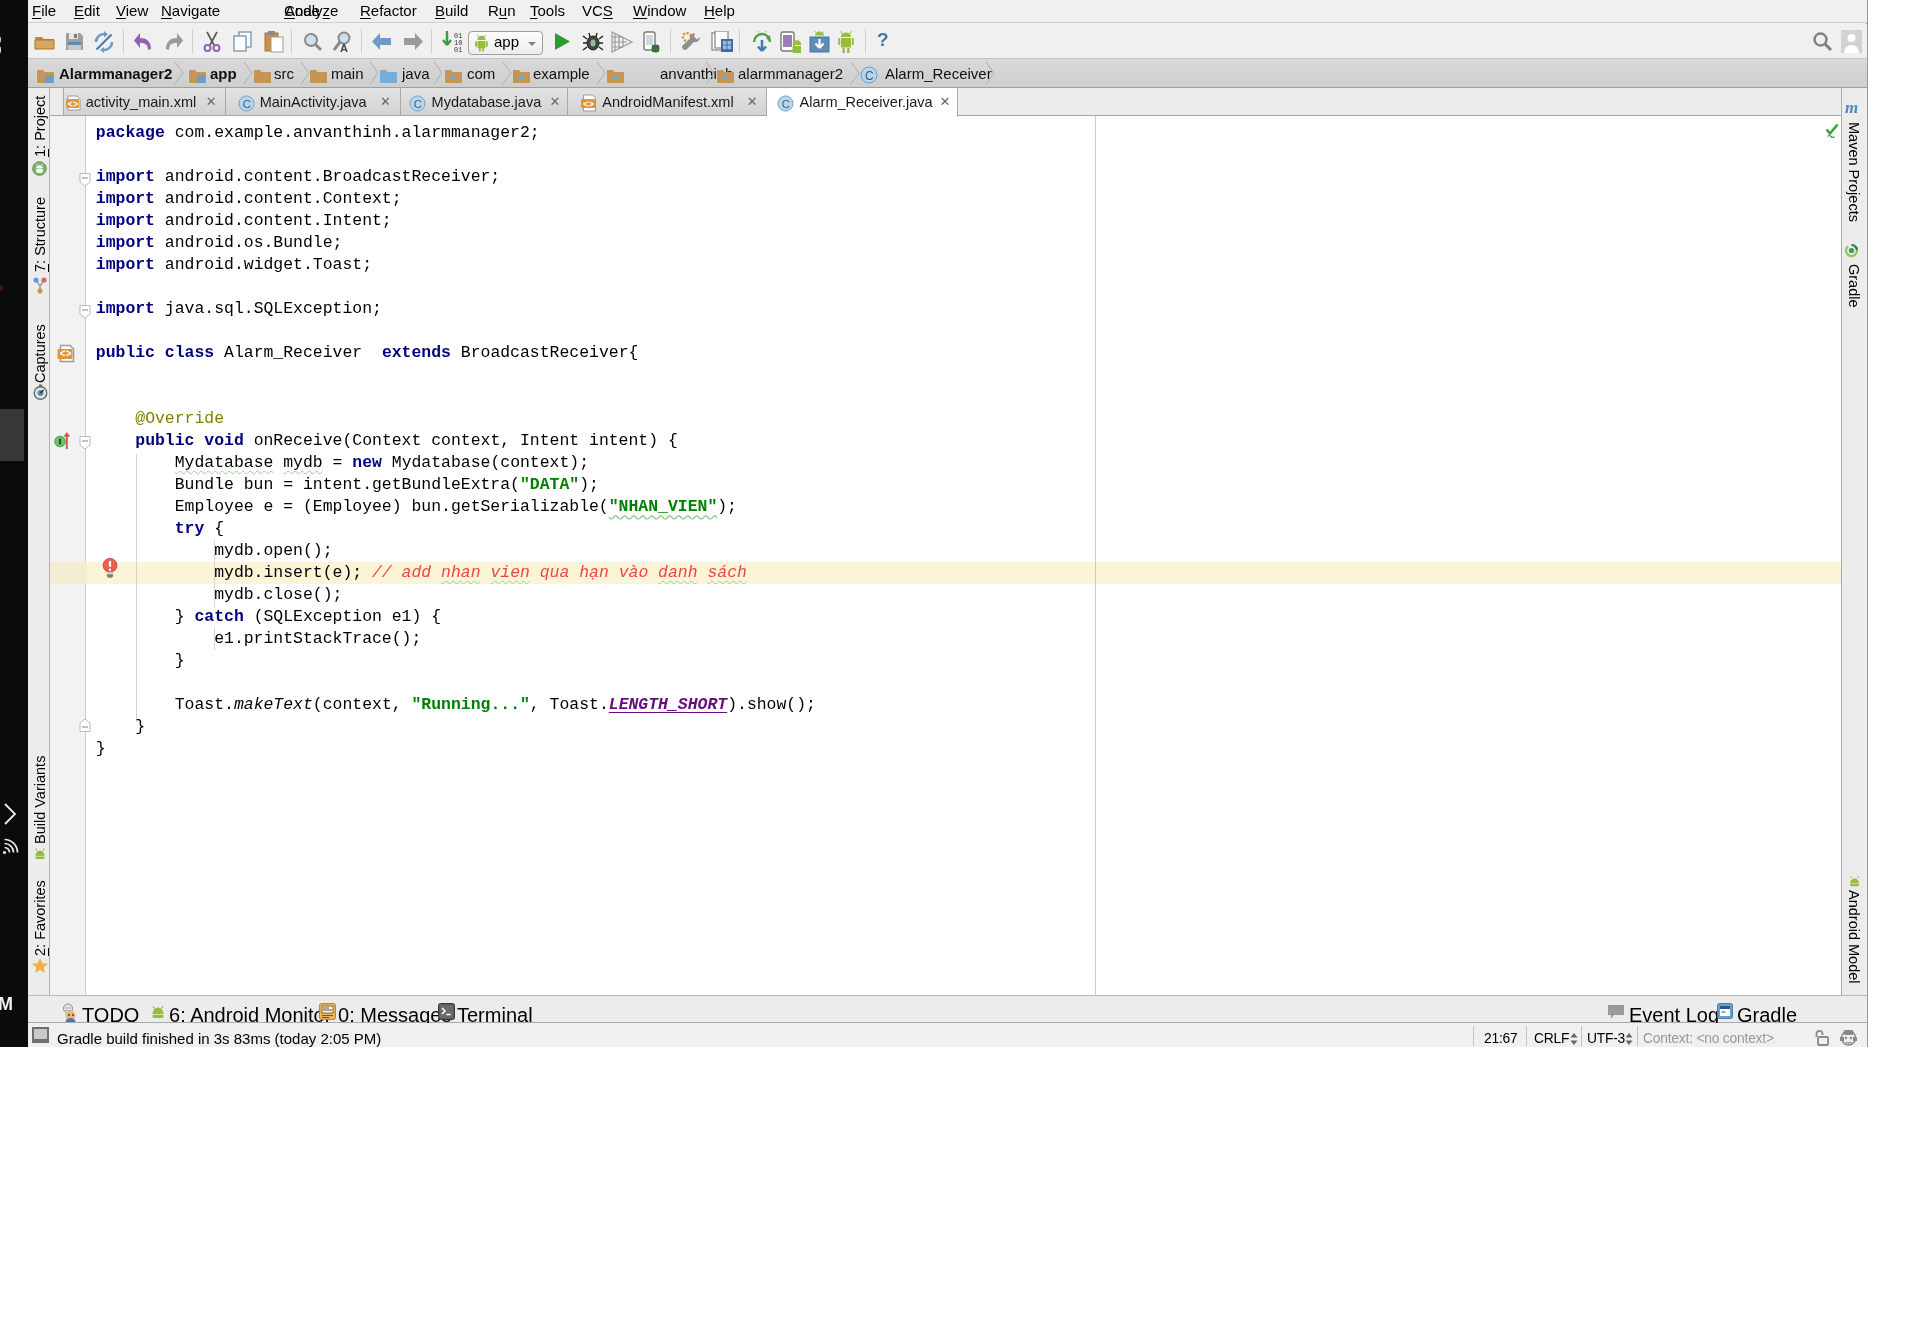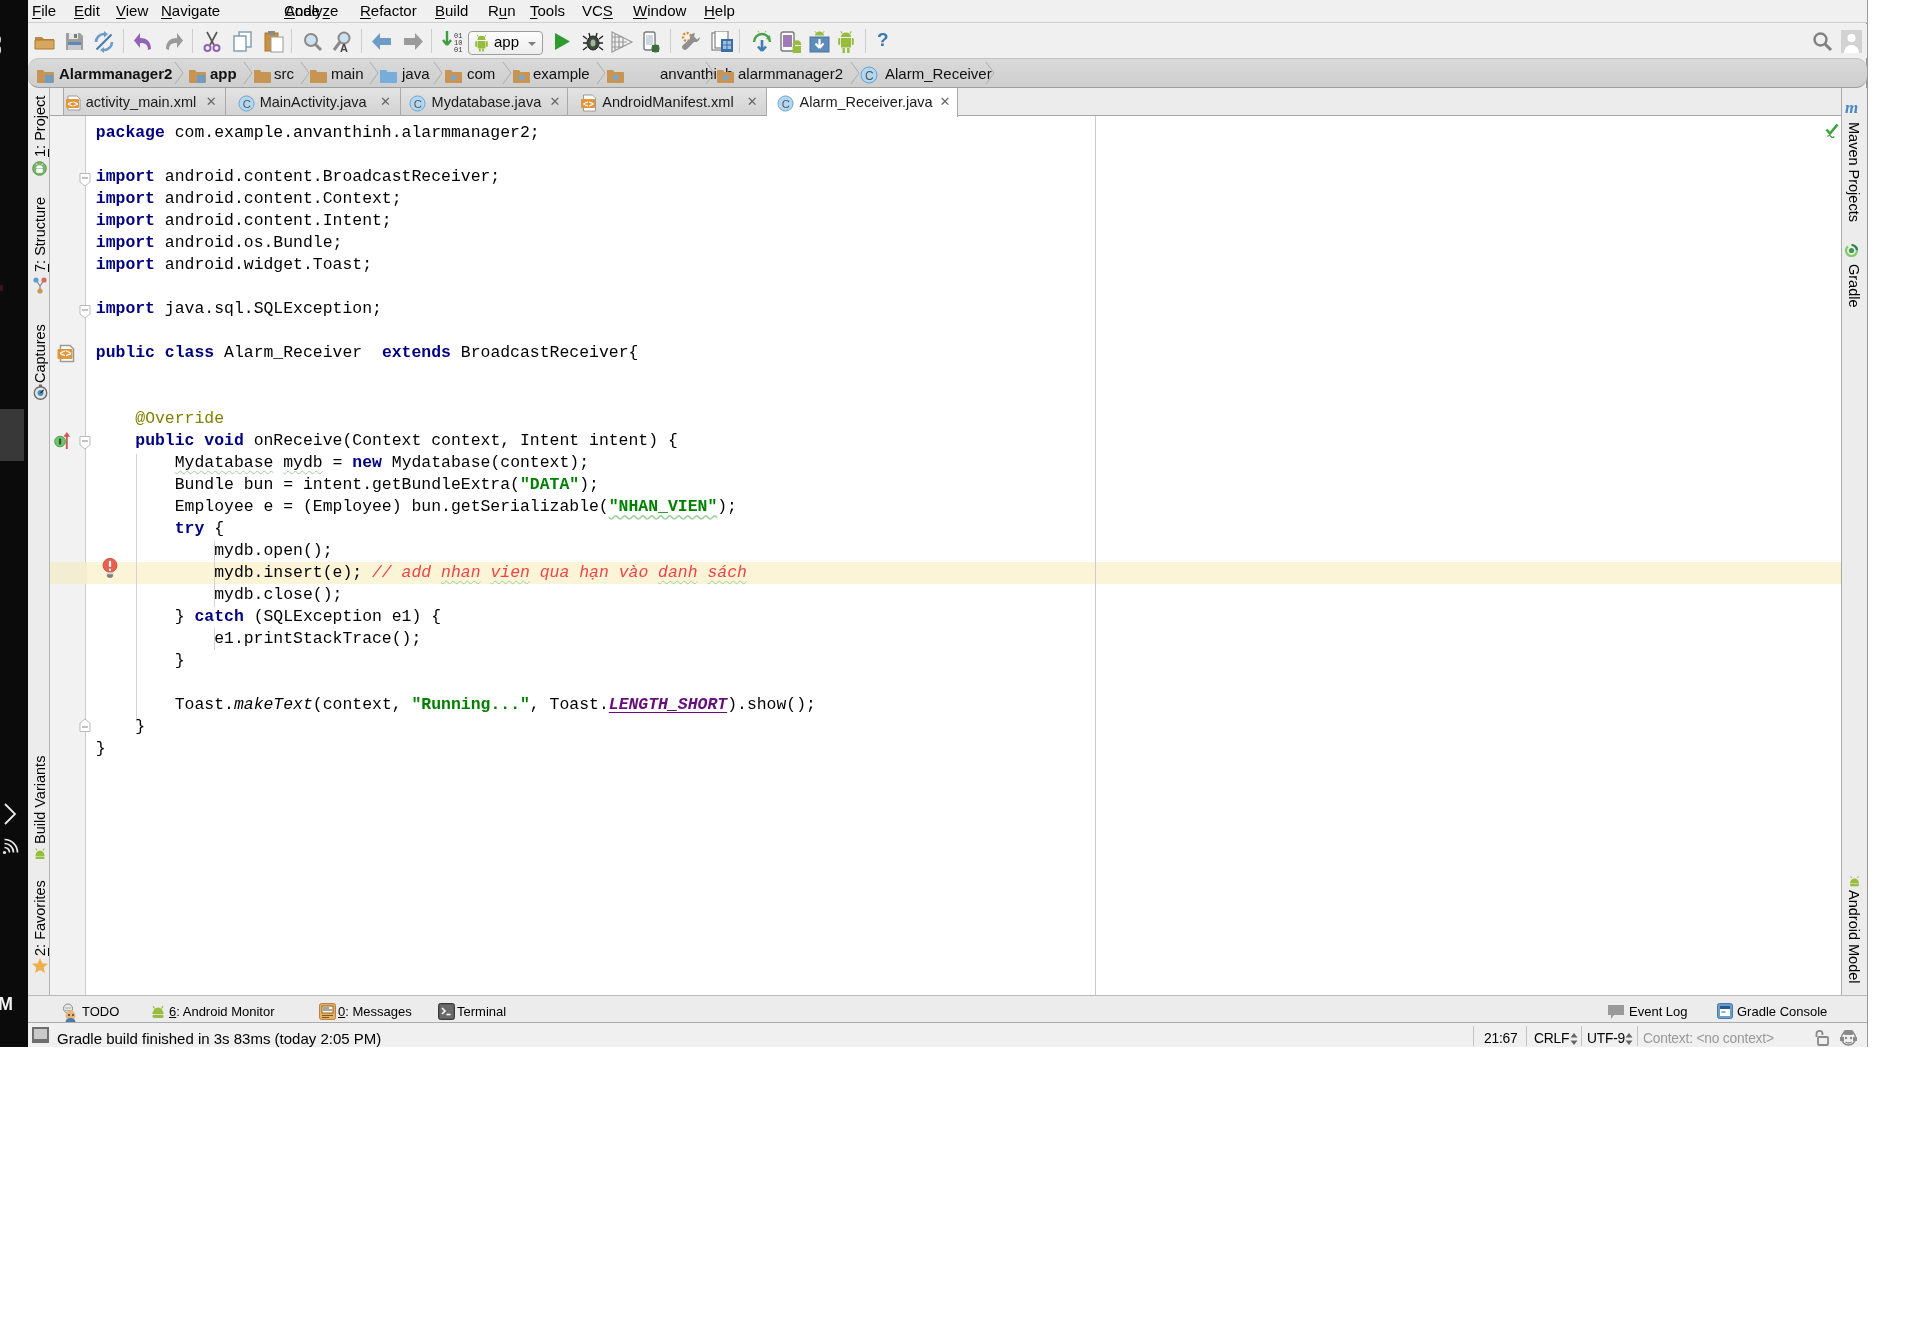--- a/index.html
+++ b/index.html
@@ -14,21 +14,21 @@
   
   #menubar { position:absolute; left:28px; top:0; width:1839px; height:23px; background:#f0f0f0;
              border-bottom:1px solid #cfcfcf; font-size:15px; color:#000; }
   #menubar span { position:absolute; top:2px; }
   #menubar u { text-decoration:underline; text-underline-offset:2px; }
   
   #toolbar { position:absolute; left:28px; top:24px; width:1839px; height:34px; background:#f0f0f0; }
   .tsep { position:absolute; top:5px; width:1px; height:24px; background:#cdcdcd; }
   
   #navbar { position:absolute; left:28px; top:58px; width:1839px; height:30px;
-            background:linear-gradient(#d9d9d9,#cecece); border-top:1px solid #c2c2c2; border-bottom:1px solid #9e9e9e;border-radius:11px; }
+            background:linear-gradient(#d9d9d9,#cecece); border-top:1px solid #c2c2c2; border-bottom:1px solid #9e9e9e; }
   .crumbtxt { position:absolute; top:6px; font-size:15px; color:#111; white-space:nowrap; }
   .crumbtxt.b { font-weight:bold; }
   .chev { position:absolute; top:2px; width:11px; height:24px; }
   
   #tabrow { position:absolute; left:50px; top:88px; width:1791px; height:29px; background:#ececec; }
   #tabrow::before { content:''; position:absolute; left:0; top:27px; width:1791px; height:1px; background:#a6a6a6; }
   #tabrow svg { z-index:2; }
   .tab { position:absolute; top:0; height:28px; z-index:1; background:linear-gradient(#e3e3e3,#d3d3d3);
          border-right:1px solid #a9a9a9; border-bottom:1px solid #a6a6a6; }
   .tab.first { border-left:1px solid #a9a9a9; }
@@ -53,21 +53,21 @@
   #code .k { color:#000080; font-weight:bold; }
   #code .s { color:#008000; font-weight:bold; }
   #code .c { color:#ef4444; font-style:italic; }
   #code .a { color:#808000; }
   #code .f { color:#660e7a; font-weight:bold; font-style:italic; text-decoration:underline; text-underline-offset:3px; }
   #code .i { font-style:italic; }
   #code .w { text-decoration:underline wavy #9ccf9c; text-decoration-thickness:1px; text-underline-offset:3px; }
   #code .s.w, #code .sw { color:#008000; font-weight:bold; text-decoration:underline wavy #9ccf9c; text-underline-offset:3px; }
   
   #botbar { position:absolute; left:28px; top:995px; width:1839px; height:28px; background:#ececec;
-            border-top:1px solid #b9b9b9; border-bottom:1px solid #ababab; font-size:13px; color:#000;padding-left:32px; }
+            border-top:1px solid #b9b9b9; border-bottom:1px solid #ababab; font-size:20px; color:#000;padding-left:32px; }
   #statusbar { position:absolute; left:28px; top:1023px; width:1839px; height:24px; background:#f0f0f0; font-size:13.8px; letter-spacing:-0.2px; color:#000; }
   .ssep { position:absolute; top:3px; width:1px; height:20px; background:#c4c4c4; }
 </style>
 </head>
 <body>
 <div id="page">
 
   <div id="strip">
     <div class="abs" style="left:-3px; top:36px; width:4px; height:7px; border-radius:50%; background:#cfcfcf;"></div>
     <div class="abs" style="left:-3px; top:46px; width:4px; height:8px; border-radius:50%; background:#e5e5e5;"></div>
@@ -586,21 +586,21 @@
     <div class="abs" style="left:4px;top:4px;width:17px;height:16px;background:#c9c9c9;border:2px solid #6e6e6e;border-bottom:4px solid #6e6e6e;"></div>
     <span class="abs" style="left:29px; top:7px; font-size:15px; letter-spacing:0;">Gradle build finished in 3s 83ms (today 2:05 PM)</span>
     <div class="ssep" style="left:1445px;"></div>
     <span class="abs" style="left:1456px; top:8px;">21:67</span>
     <div class="ssep" style="left:1498px;"></div>
     <span class="abs" style="left:1506px; top:8px;">CRLF</span>
     <svg class="abs" style="left:1542px;top:10px" width="8" height="12" viewBox="0 0 8 12">
         <path d="M4 0 L7.5 4.5 L0.5 4.5 z M4 12 L7.5 7.5 L0.5 7.5 z" fill="#666"></path>
       </svg>
     <div class="ssep" style="left:1553px;"></div>
-    <span class="abs" style="left:1559px; top:8px;">UTF-9</span>
+    <span class="abs" style="left:1559px; top:8px;">UTF-3</span>
     <svg class="abs" style="left:1597px;top:10px" width="8" height="12" viewBox="0 0 8 12">
         <path d="M4 0 L7.5 4.5 L0.5 4.5 z M4 12 L7.5 7.5 L0.5 7.5 z" fill="#666"></path>
       </svg>
     <div class="ssep" style="left:1609px;"></div>
     <span class="abs" style="left:1615px; top:8px; color:#999;">Context: &lt;no context&gt;</span>
     <svg class="abs" style="left:1785px;top:6px" width="16" height="17" viewBox="0 0 16 17">
         <rect x="5" y="8" width="10" height="8" rx="1" fill="none" stroke="#8a8a8a" stroke-width="1.8"></rect>
         <path d="M3.5 8 V4.8 a3 3 0 0 1 6 0 V6" fill="none" stroke="#8a8a8a" stroke-width="1.8"></path>
       </svg>
     <svg class="abs" style="left:1811px;top:5px" width="19" height="20" viewBox="0 0 19 20">

